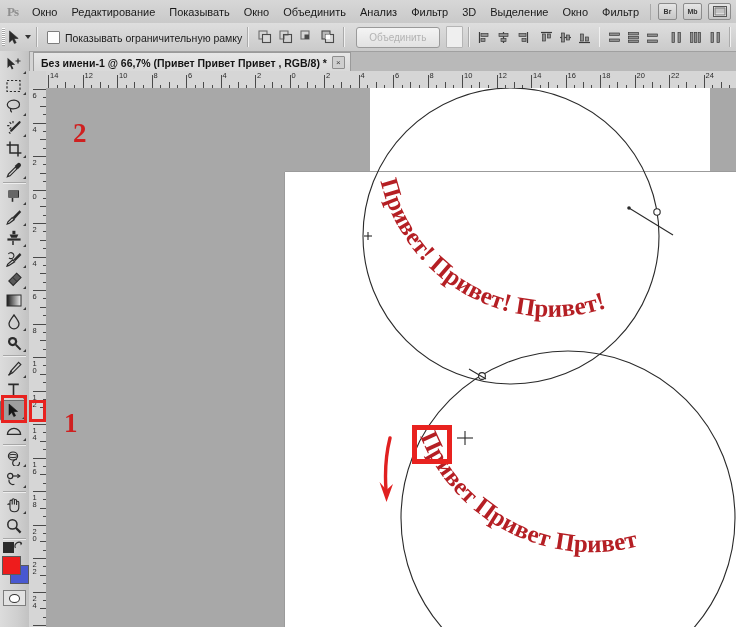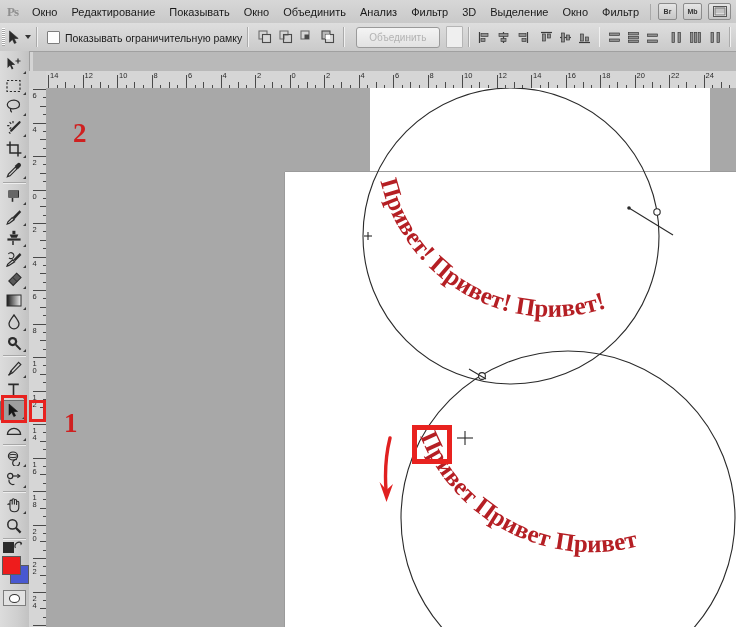--- a/index.html
+++ b/index.html
@@ -275,20 +275,24 @@
         <svg width="13" height="13" viewBox="0 0 13 13">
           <rect x="3" y="1.5" width="2.4" height="10" fill="#8f8f8f" stroke="#3b3b3b" stroke-width="0.7"></rect>
           <rect x="9" y="1.5" width="2.4" height="10" fill="#8f8f8f" stroke="#3b3b3b" stroke-width="0.7"></rect>
         </svg>
       </div>
     </div>
     <div class="ob-sep"></div>
   </div>
 
   <div class="tabstrip"></div>
+  <div class="doctab">
+    <span class="doctab-title">Без имени-1 @ 66,7% (Привет Привет  Привет , RGB/8) *</span>
+    <span class="tab-close">×</span>
+  </div>
 
   <div class="toolbox">
     <div style="padding-top:3px"></div>
 
     <div class="tool">
       <svg width="16" height="15" viewBox="0 0 16 15">
         <path d="M1.5 0.8 L1.5 11 L4 8.6 L5.8 12.4 L7.4 11.6 L5.6 8 L9.2 7.8 Z" fill="#2b2b2b"></path>
         <path d="M12 1.5 v5 M9.5 4 h5" stroke="#2b2b2b" stroke-width="1.2"></path>
       </svg>
       <i class="tri"></i>

